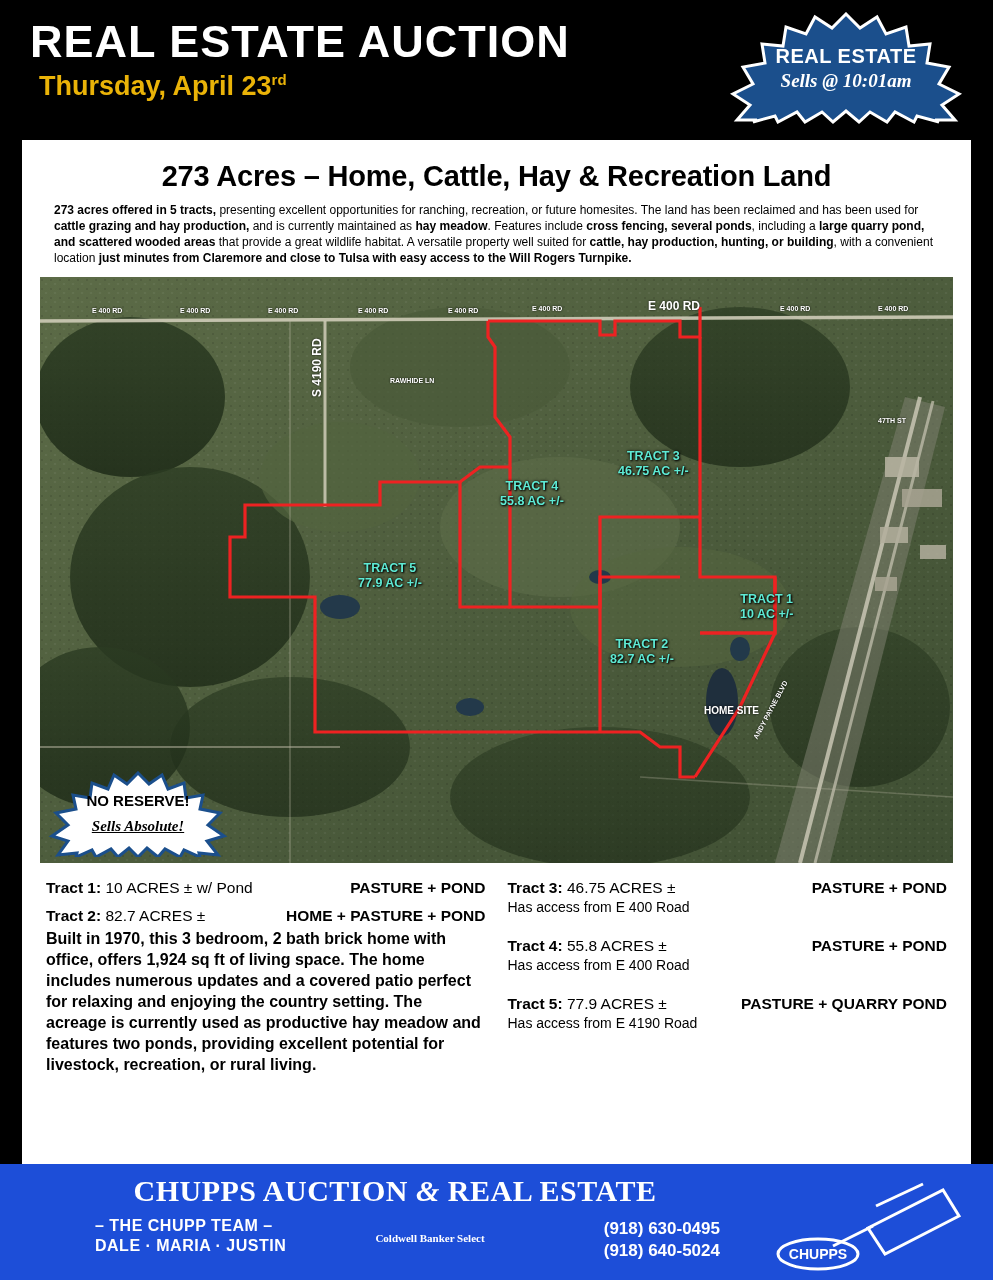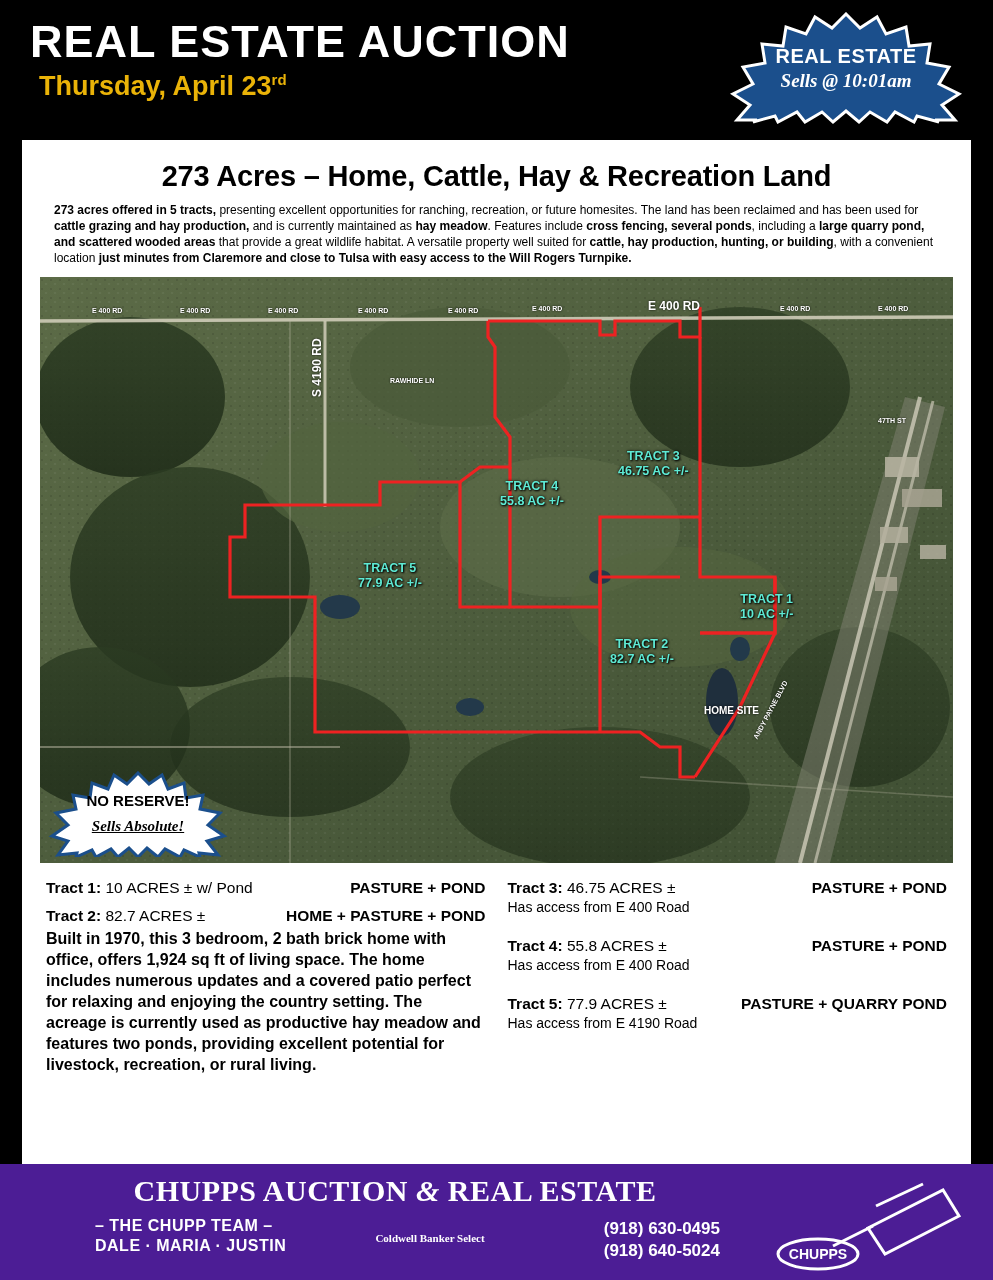--- a/index.html
+++ b/index.html
@@ -101,21 +101,21 @@
   }
   .trow-head .t-name { font-weight: bold; }
   .trow-head .t-name .t-acres { font-weight: normal; }
   .trow-head .t-tags { font-weight: bold; font-size: 15.5px; }
   .trow-sub { font-size: 14px; margin-top: 2px; }
   .trow-desc { font-size: 16px; line-height: 1.32; margin-top: 3px; font-weight: bold; }
 
   
   .footer {
     position: absolute; left: 0; bottom: 0; width: 993px; height: 116px;
-    background: #4c1d95; color: #fff;
+    background: #1d4ed8; color: #fff;
   }
   .f-company {
     position:absolute; left: 95px; top: 10px; width: 600px; text-align:center;
     font-family: "Liberation Serif", serif; font-weight: bold; font-size: 30px;
     letter-spacing: 0.5px;
   }
   .f-company .amp { font-style: italic; font-family:"Liberation Serif", serif; }
   .f-team {
     position:absolute; left: 95px; top: 52px; width: 220px; text-align:left;
     font-weight: bold; font-size: 16px; line-height: 1.25; letter-spacing: 0.5px;

